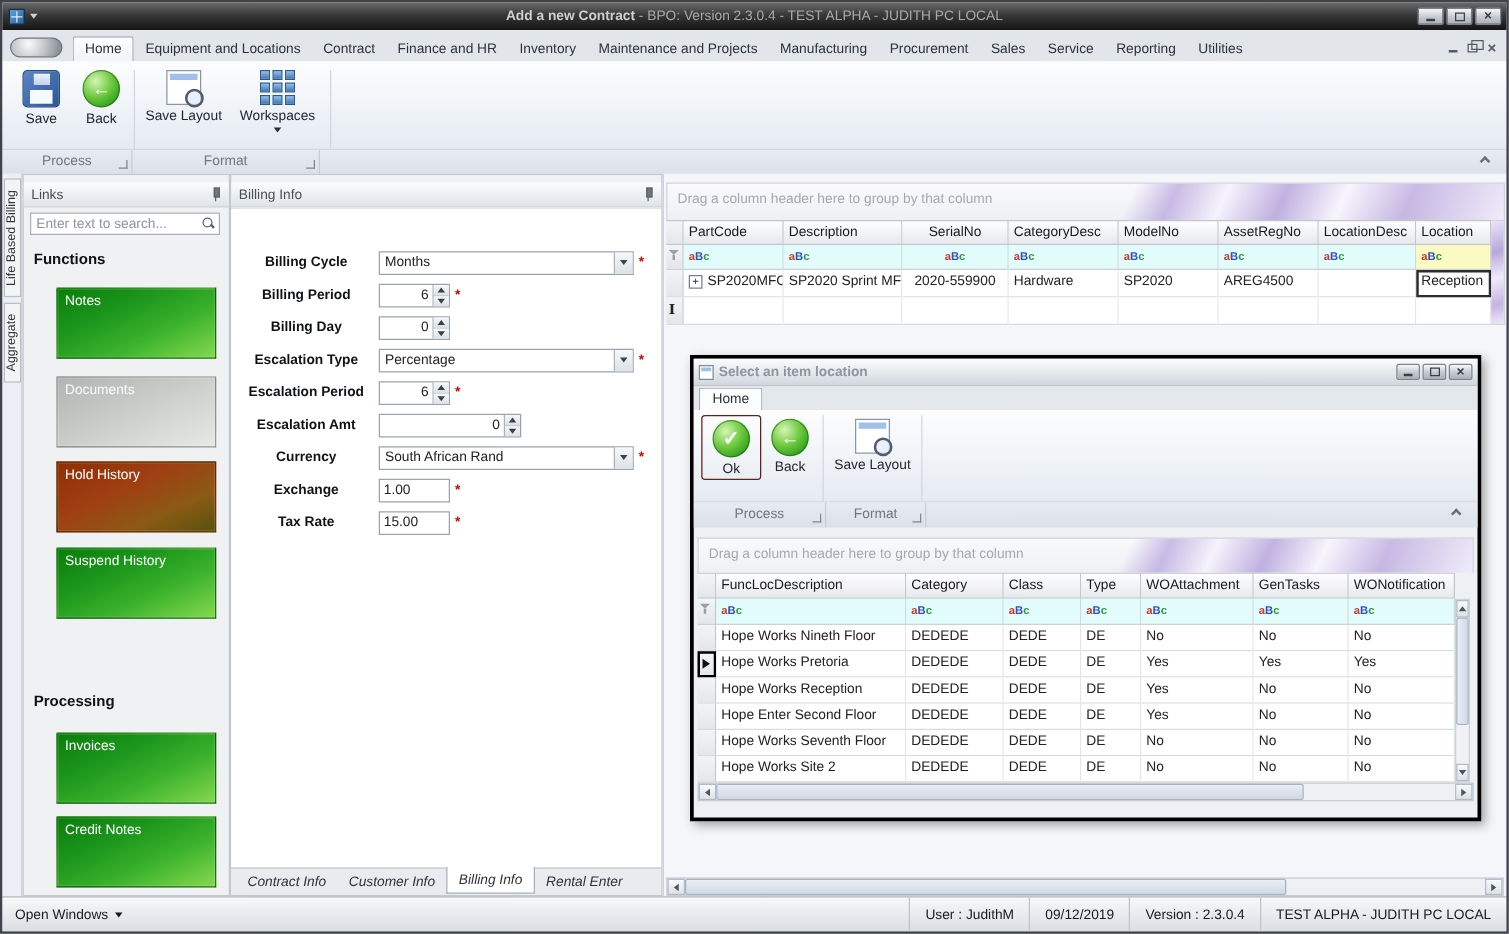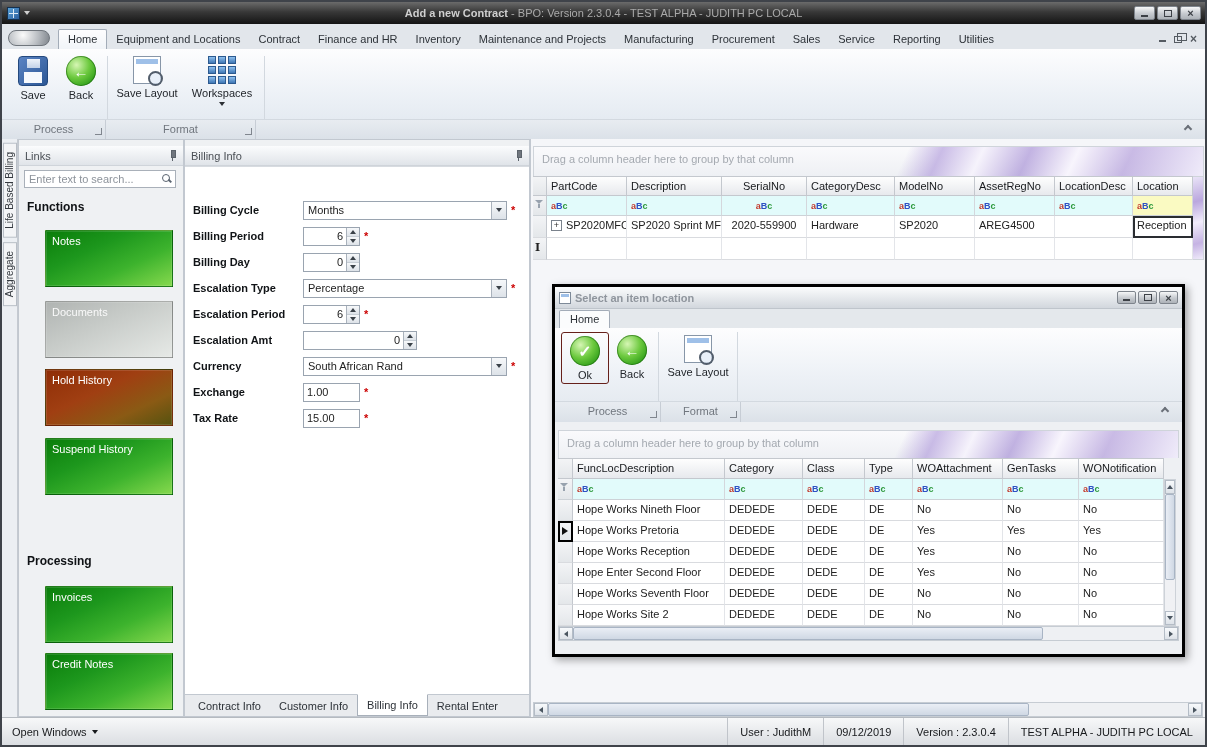--- a/index.html
+++ b/index.html
@@ -99,38 +99,38 @@
   .fbtn { position:absolute; left:26px; width:128px; height:57px; color:#fff; padding:4px 6px;
     border:1px solid rgba(0,0,0,.25); box-shadow:inset 0 0 0 1px rgba(255,255,255,.12); cursor:default; }
   .fbtn.green { background:linear-gradient(155deg,#0a7d0a 0%,#1d971d 35%,#3db32d 65%,#86d94e 100%); }
   .fbtn.gray { background:linear-gradient(155deg,#b0b4b2 0%,#c6cac7 40%,#e6e9e6 100%); color:#fafafa; }
   .fbtn.red { background:linear-gradient(155deg,#8f2d06 0%,#a03f12 40%,#8a5a14 72%,#55520f 100%); }
 
   
   .bbody { position:absolute; top:26px; left:0; right:0; bottom:22px; background:#fff; border-top:1px solid #d7dbe0; }
   .frow { display:flex; align-items:center; height:26px; padding-left:8px; }
   .frow:first-of-type { margin-top:30px; }
-  .flabel { width:104px; text-align:left; font-weight:bold; color:#101316; margin-right:6px; white-space:nowrap; }
+  .flabel { width:104px; text-align:center; font-weight:bold; color:#101316; margin-right:6px; white-space:nowrap; }
   .req { color:#cc0000; font-weight:bold; margin-left:4px; }
   .combo { width:204px; height:19px; border:1px solid #9aa4b0; background:#fff; display:flex; align-items:center; }
   .combo-val { flex:1; padding:0 4px; white-space:nowrap; overflow:hidden; }
   .cbtn { width:15px; height:100%; border-left:1px solid #aab2bc; background:linear-gradient(#f6f8fa,#dde2e8);
     display:flex; align-items:center; justify-content:center; }
   .cbtn i { width:0; height:0; border-left:3px solid transparent; border-right:3px solid transparent; border-top:4px solid #3a4148; }
   .spin { height:19px; border:1px solid #9aa4b0; background:#fff; display:flex; }
   .spin.w57 { width:57px; } .spin.w114 { width:114px; }
   .spin-val { flex:1; text-align:right; padding:2px 3px 0 0; }
   .spin-btns { width:13px; display:flex; flex-direction:column; border-left:1px solid #aab2bc; }
   .sb { flex:1; background:linear-gradient(#f6f8fa,#dde2e8); display:flex; align-items:center; justify-content:center; }
   .sb + .sb { border-top:1px solid #c6cdd4; }
   .sb .u { width:0;height:0;border-left:3px solid transparent;border-right:3px solid transparent;border-bottom:4px solid #3a4148; }
   .sb .d { width:0;height:0;border-left:3px solid transparent;border-right:3px solid transparent;border-top:4px solid #3a4148; }
   .tinput { width:57px; height:19px; border:1px solid #9aa4b0; padding:0 3px; font:11px "Liberation Sans",sans-serif; color:#222; background:#fff; }
   .btabs { position:absolute; left:0; right:0; bottom:0; height:22px; background:#e9ebee; border-top:1px solid #c2c8d0;
-    display:flex; align-items:center; padding-left:4px; }
+    display:flex; align-items:flex-end; padding-left:4px;font-style:italic; }
   .btab { padding:4px 9px; color:#2d3238; white-space:nowrap; cursor:default; }
   .btab.active { background:#fff; border:1px solid #a8b0ba; border-top:1px solid #fff; position:relative; top:-1px; }
 
   
   .content { position:absolute; left:528px; top:137px; width:675px; bottom:28px; background:#f5f6f9; border-left:1px solid #c2c8d0; }
 
   .grouphint { position:relative; color:#a4a9b0; padding:6px 12px 0 8px;
     background:
       linear-gradient(115deg, rgba(255,255,255,0) 0 55%, rgba(164,138,214,.55) 60%, rgba(246,243,252,.92) 66%,
         rgba(150,122,206,.55) 73%, rgba(248,245,253,.95) 80%, rgba(170,145,215,.6) 88%, rgba(240,236,250,1) 100%),

